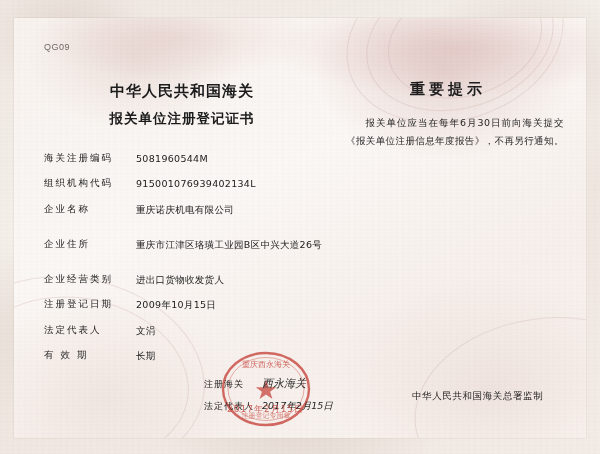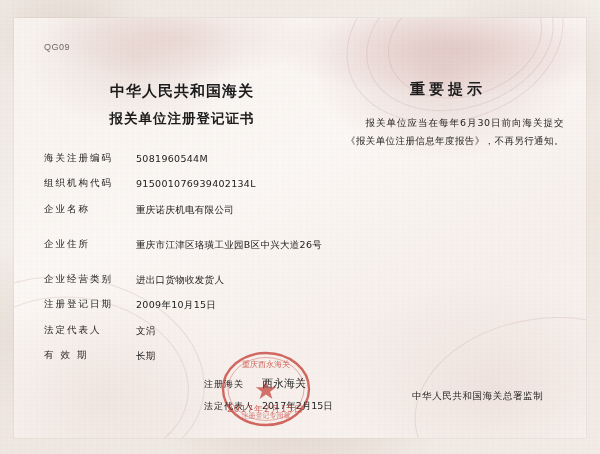--- a/index.html
+++ b/index.html
@@ -161,20 +161,21 @@
     color: #232323;
     letter-spacing: 1px;
     font-family: "DejaVu Sans", sans-serif;
     white-space: nowrap;
   }
   .sign-value {
     font-size: 9.5px;
     color: #1d1d1d;
     font-family: "DejaVu Sans", sans-serif;
     white-space: nowrap;
+    font-style: italic;
   }
   .handwrite {
     font-family: "DejaVu Serif", serif;
     font-size: 11px;
     color: #2a2a2a;
   }
 
   
   .notice-title {
     position: absolute;

